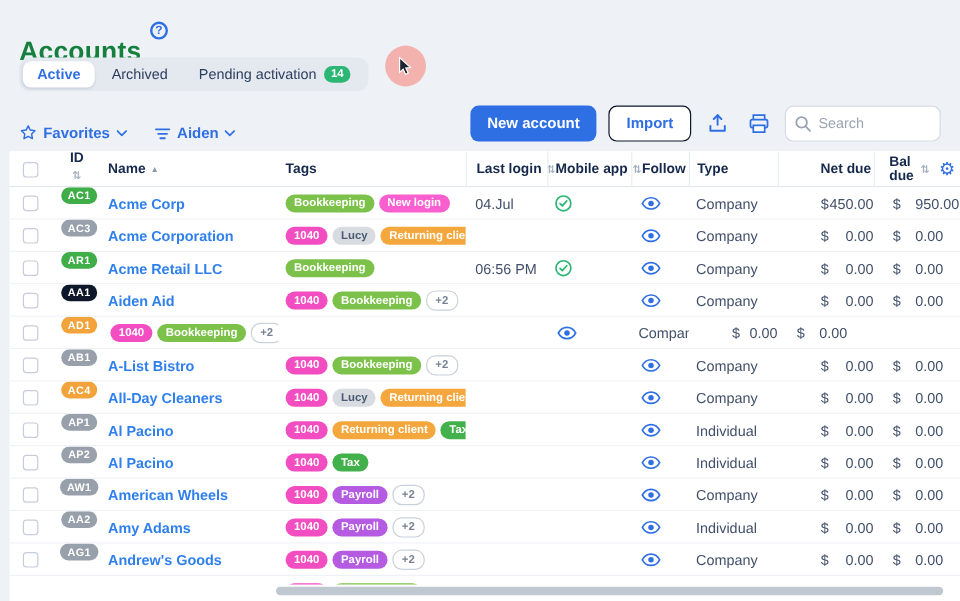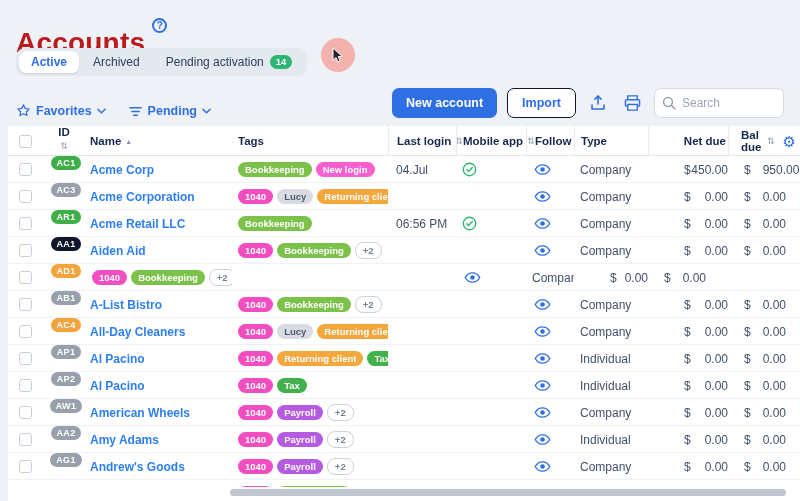--- a/index.html
+++ b/index.html
@@ -1,21 +1,21 @@
 <!DOCTYPE html>
 <html><head>
 <meta charset="utf-8">
 <style>
   * { box-sizing: border-box; margin: 0; padding: 0; }
   html,body { width:800px; height:501px; overflow:hidden; }
   body { background:#eef1f6; font-family:"Liberation Sans","DejaVu Sans",sans-serif; position:relative; }
   .app { position:relative; width:800px; height:501px; }
 
   .title-row { display:flex; align-items:center; gap:7px; padding:10px 0 0 16px; height:38px; }
-  .title-row h1 { font-size:28px; font-weight:700; color:#b91c1c; letter-spacing:.2px;margin-top:38px; }
+  .title-row h1 { font-size:22px; font-weight:700; color:#15803d; letter-spacing:.2px;margin-top:38px; }
   .help { width:15px; height:15px; border:2px solid #2f6fe4; border-radius:50%; color:#2f6fe4;
           font-size:10px; font-weight:700; display:flex; align-items:center; justify-content:center; margin-top:2px; }
 
   .tabs { display:inline-flex; align-items:center; margin:10px 0 0 16px; background:#e4e9f0;
           border-radius:9px; padding:3px; gap:2px; height:28px; }
   .tab { display:flex; align-items:center; gap:6px; padding:4px 12px; border-radius:7px;
          font-size:12px; color:#2c3e5d; height:22px; cursor:pointer; white-space:nowrap; }
   .tab.active { background:#fff; color:#2f6fe4; font-weight:700; box-shadow:0 1px 2px rgba(20,40,80,.12); }
   .badge { background:#2bb673; color:#fff; font-size:9.5px; font-weight:700; padding:2px 6px; border-radius:9px; line-height:1; }
 
@@ -104,21 +104,21 @@
         </svg>
       <span>Favorites</span>
       <svg width="9" height="6" viewBox="0 0 10 6" fill="none" stroke="#2f6fe4" stroke-width="1.6" stroke-linecap="round">
           <path d="M1 1l4 4 4-4"></path>
         </svg>
     </div>
     <div class="tool-link">
       <svg width="15" height="13" viewBox="0 0 16 14" fill="none" stroke="#2f6fe4" stroke-width="1.6" stroke-linecap="round">
           <path d="M2 3h12M4 7h8M6 11h4"></path>
         </svg>
-      <span>Pending</span>
+      <span>Aiden</span>
       <svg width="9" height="6" viewBox="0 0 10 6" fill="none" stroke="#2f6fe4" stroke-width="1.6" stroke-linecap="round">
           <path d="M1 1l4 4 4-4"></path>
         </svg>
     </div>
     <div class="right">
       <button class="btn-primary">New account</button>
       <button class="btn-outline">Import</button>
       <span class="icon-btn">
         <svg width="18" height="18" viewBox="0 0 18 18" fill="none" stroke="#2f6fe4" stroke-width="1.6" stroke-linecap="round" stroke-linejoin="round">
             <path d="M3 11v4h12v-4"></path>

